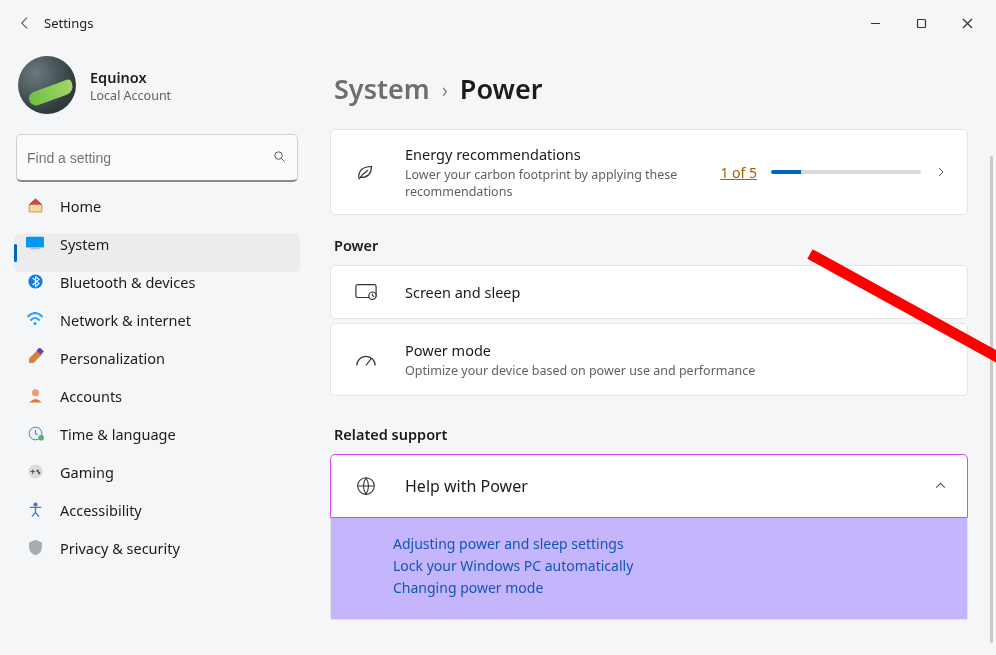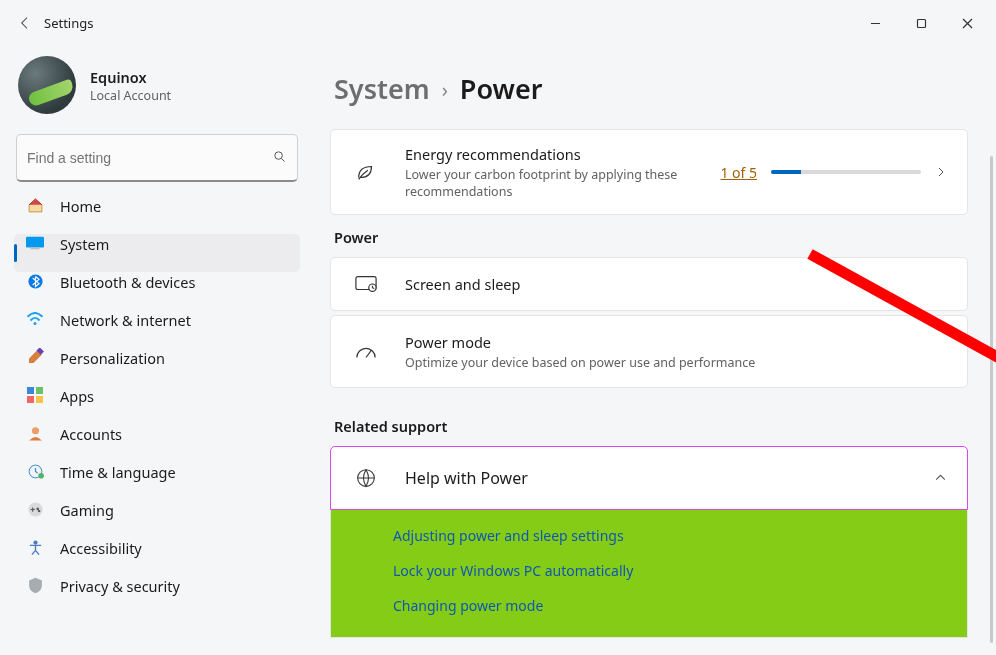--- a/index.html
+++ b/index.html
@@ -81,21 +81,21 @@
   .breadcrumb { display:flex; align-items:baseline; gap:12px; margin: 6px 0 22px 4px; }
   .bc-parent { font-size: 27px; font-weight:600; color:#6e6e6e; }
   .bc-sep { font-size: 20px; color:#888; transform: translateY(-2px);}
   .bc-current{ font-size: 27px; font-weight:600; }
 
   .card {
     border:1px solid #e5e5e8; background:#fff; border-radius:5px;
     padding: 14px 20px 14px 20px;
     display:flex; align-items:center;
   }
-  .card.energy { margin-bottom: 12px; }
+  .card.energy { margin-bottom: 20px; }
   .card .lead-icon { width:30px; display:flex; justify-content:center; color:#333; margin-right:24px;}
   .card-body {}
   .card-title { font-size:14.5px; }
   .card-sub   { font-size:12.5px; color:#616161; margin-top:2px; max-width: 300px;}
   .card-right { margin-left:auto; display:flex; align-items:center; gap:14px; font-size:14px; color:#a16207;text-decoration:underline;}
   .progress {
     width:150px; height:4px; background:#d9d9dc; border-radius:2px; overflow:hidden;
   }
   .progress .bar { height:100%; background:#0067c0; width:20%; }
 
@@ -133,22 +133,22 @@
     content:""; position:absolute; left:0; top:10px; bottom:10px; width:3px; background:#0067c0; border-radius:2px;
   }
 
   .related-section{ margin-top: 28px; }
   .help-card{
     border:1px solid #d946ef; background:#fff; border-radius:5px 5px 0 0;
     display:flex; align-items:center; padding: 20px 20px;
   }
   .help-card .lead-icon{ width:30px; display:flex; justify-content:center; margin-right:24px;}
   .help-links{
-    border:1px solid #e5e5e8; border-top:0; background:#84cc16;
-    padding: 16px 20px 22px 62px; display:flex; flex-direction:column; gap:16px;
+    border:1px solid #e5e5e8; border-top:0; background:#c4b5fd;
+    padding: 16px 20px 22px 62px; display:flex; flex-direction:column; gap:3px;
   }
   .help-links a{ font-size:14px; color:#1157b3; text-decoration:none; }
 
   .arrow-annot{
     position:absolute; left:490px; top:200px; z-index:10;
     pointer-events:none;
   }
 </style>
 </head>
 <body>
@@ -241,31 +241,20 @@
         <span class="nav-icon">
             <svg width="18" height="18" viewBox="0 0 24 24">
               <path d="M15 3 L21 9 L10 20 L4 20 L4 14 Z" fill="#d77f3f"></path>
               <rect x="15" y="1" width="8" height="6" transform="rotate(45 19 4)" fill="#6940b5"></rect>
             </svg>
           </span>
         <span>Personalization</span>
       </div>
       <div class="nav-item">
         <span class="nav-icon">
-            <svg width="16" height="16" viewBox="0 0 16 16">
-              <rect x="0" y="0" width="7" height="7" fill="#3b86d6"></rect>
-              <rect x="9" y="0" width="7" height="7" fill="#6cc06c"></rect>
-              <rect x="0" y="9" width="7" height="7" fill="#e66"></rect>
-              <rect x="9" y="9" width="7" height="7" fill="#f4c34a"></rect>
-            </svg>
-          </span>
-        <span>Apps</span>
-      </div>
-      <div class="nav-item">
-        <span class="nav-icon">
             <svg width="17" height="17" viewBox="0 0 24 24">
               <circle cx="12" cy="8" r="5" fill="#ef9d6a"></circle>
               <path d="M3 22 Q12 12 21 22 Z" fill="#e07a3e"></path>
             </svg>
           </span>
         <span>Accounts</span>
       </div>
       <div class="nav-item">
         <span class="nav-icon">
             <svg width="17" height="17" viewBox="0 0 24 24">

